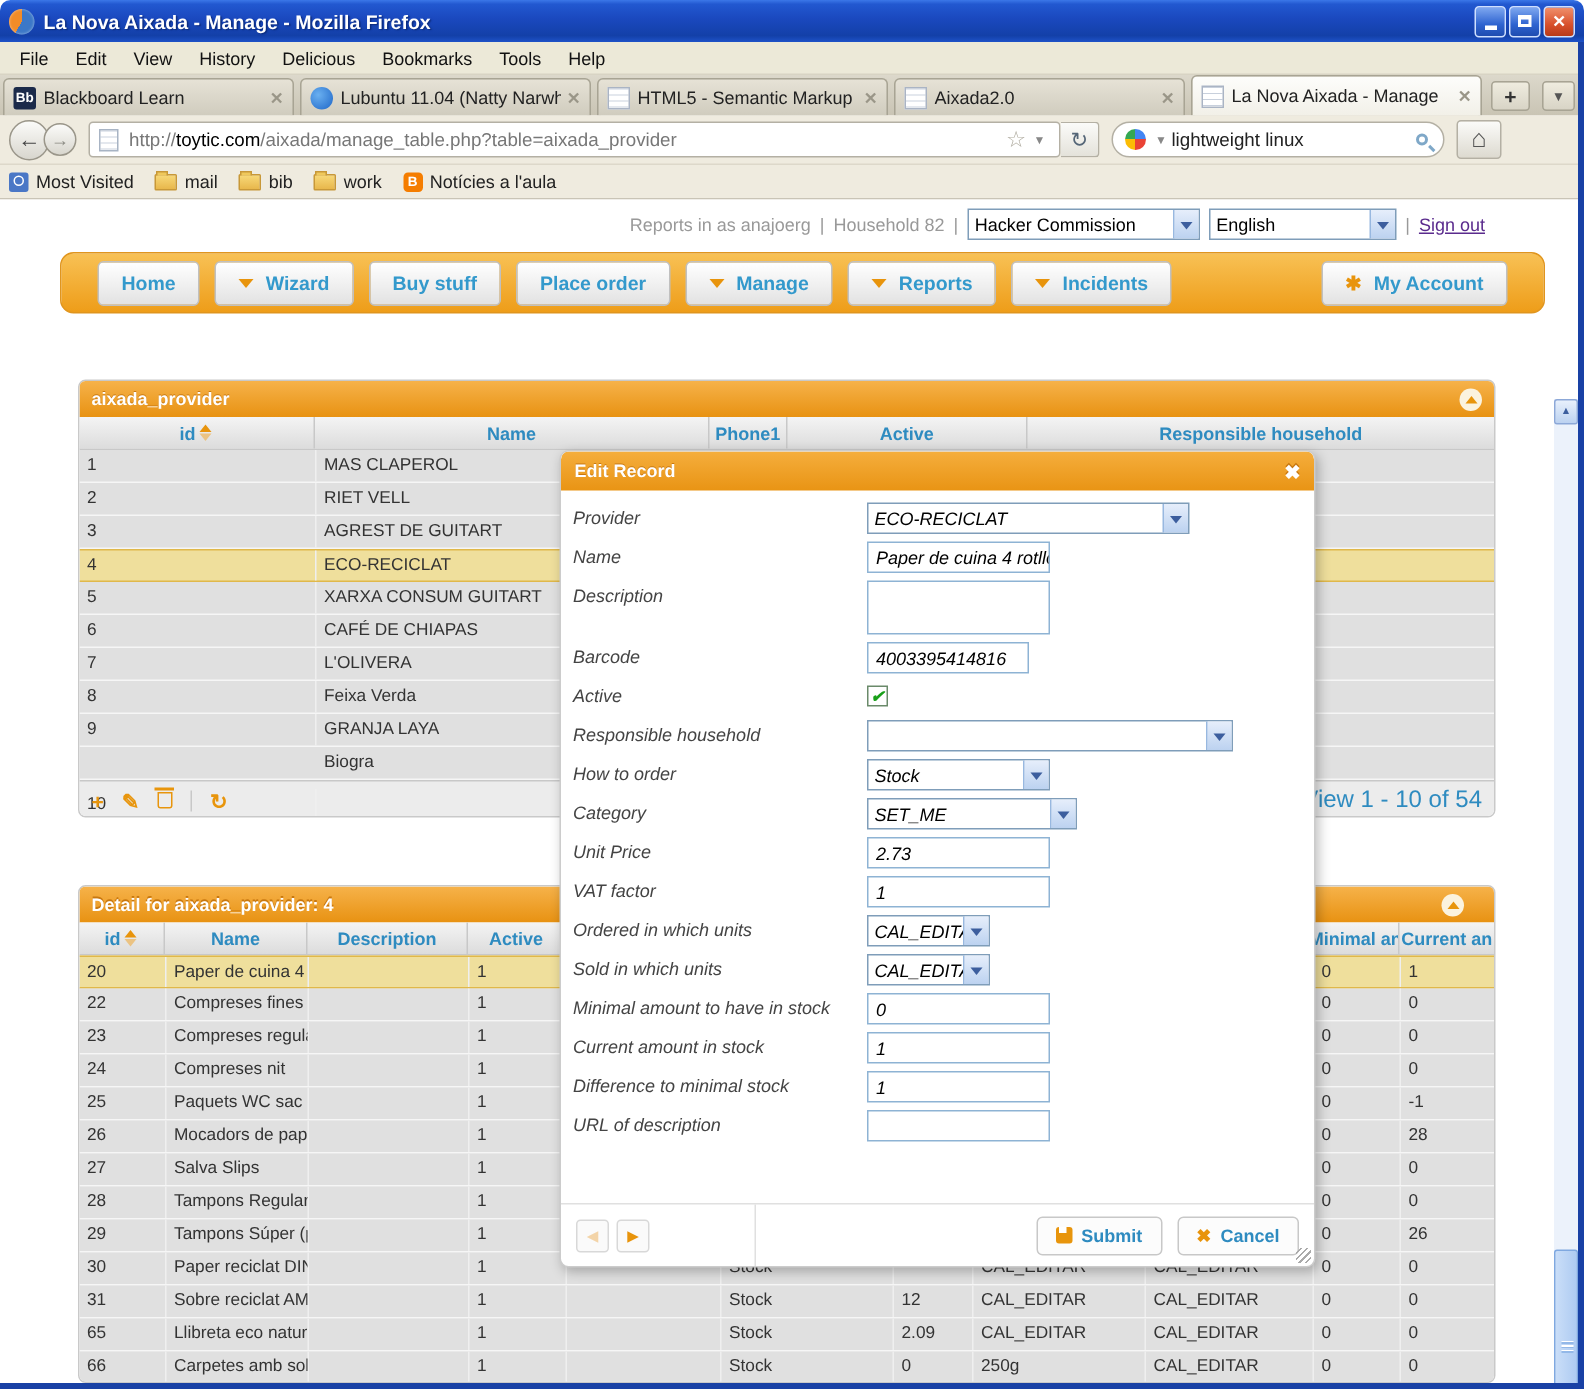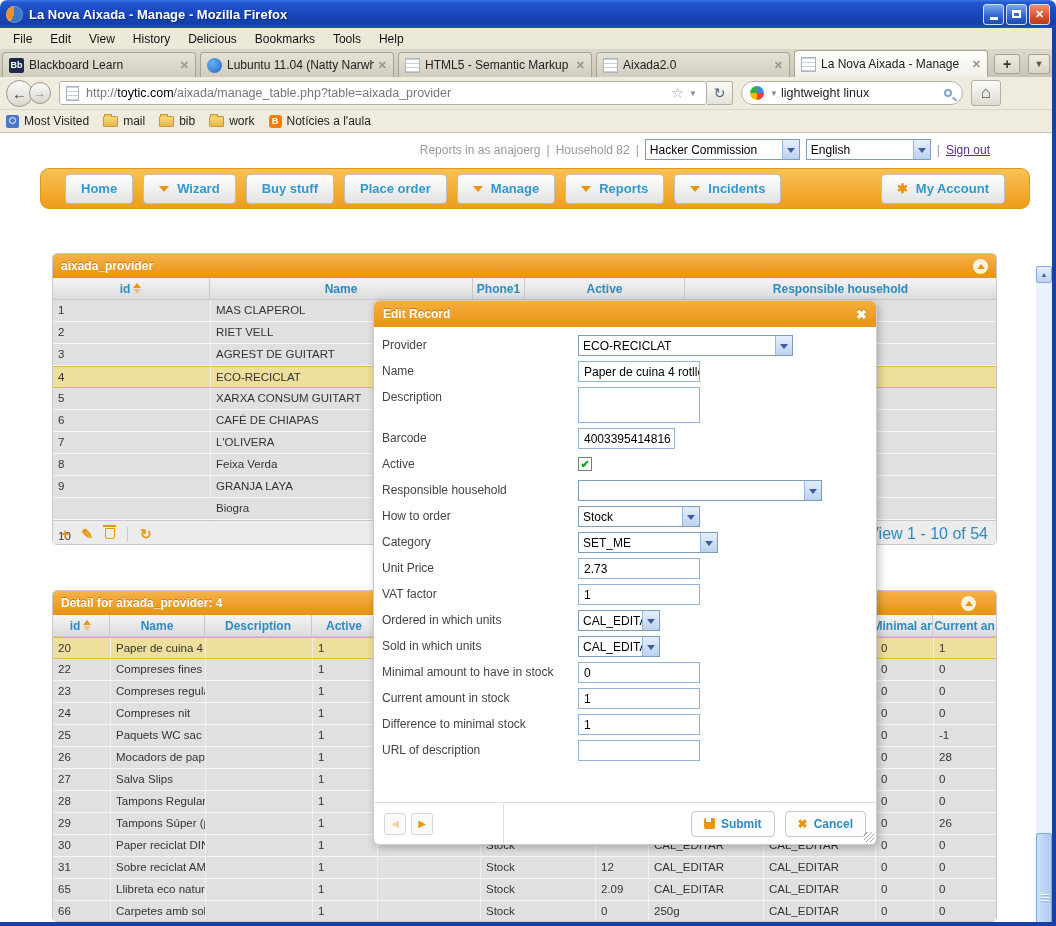--- a/index.html
+++ b/index.html
@@ -144,21 +144,21 @@
   .icon-trash::before { content:''; position:absolute; left:-3px; top:-4px; width:13px; height:2px; background:#E8950C; }
   .pager-text { margin-left:auto; color:#2E8BC0; font-size:16px; }
 
   
   .modal { position:absolute; left:373px; top:167px; width:504px; height:545px; background:#fff;
     border:1px solid #CCC; border-radius:6px; box-shadow:2px 3px 8px rgba(0,0,0,.25); z-index:10; overflow:hidden; }
   .modal-head { height:26px; background:linear-gradient(180deg,#F5AE3D,#E99414); border-radius:5px 5px 0 0;
     display:flex; align-items:center; padding:0 9px; color:#fff; font-weight:bold; font-size:12px;
     text-shadow:0 -1px 0 #C87810; }
   .modal-close { margin-left:auto; color:#fff; font-weight:bold; font-size:13px; }
-  .modal-body { position:absolute; left:0; top:26px; right:0; bottom:42px; padding:8px 20px 0 8px; overflow:hidden; }
+  .modal-body { position:absolute; left:0; top:26px; right:0; bottom:42px; padding:8px 20px 0 8px; overflow:hidden;font-style:italic; }
   .f-row { display:flex; align-items:flex-start; margin-bottom:5px; min-height:21px; }
   .f-label { width:196px; font-size:12px; color:#444; padding-top:3px; flex:none; }
   .xp-input { height:21px; border:1px solid #8EB3D4; font-size:12px; color:#000; padding:0 5px;
     font-family:"Liberation Sans",sans-serif; }
   .xp-check { width:14px; height:14px; border:1px solid #6A8A6A; background:#fff; display:flex;
     align-items:center; justify-content:center; font-size:11px; color:#18A018; font-weight:bold; margin-top:3px; }
   .modal-footer { position:absolute; left:0; bottom:0; width:100%; height:42px; border-top:1px solid #E0E0E0;
     display:flex; align-items:center; padding:0 10px; }
   .pager-zone { width:120px; height:100%; border-right:1px solid #E0E0E0; display:flex; align-items:center; gap:5px; }
   .pg-btn { width:22px; height:22px; border:1px solid #D8D8D8; border-radius:3px; background:#FAFAFA;
@@ -684,21 +684,21 @@
           <div class="f-row">
             <div class="f-label">Name</div>
             <span class="xp-input" style="width: 122px; display: inline-block; overflow: hidden; white-space: nowrap; padding-top: 3px;">Paper de cuina 4 rotllo</span>
           </div>
           <div class="f-row">
             <div class="f-label">Description</div>
             <span class="xp-input" style="width: 122px; display: inline-block; overflow: hidden; white-space: nowrap; padding-top: 3px; height: 36px;"></span>
           </div>
           <div class="f-row">
             <div class="f-label">Barcode</div>
-            <span class="xp-input" style="width: 97px; display: inline-block; overflow: hidden; white-space: nowrap; padding-top: 3px;">4003395414816</span>
+            <span class="xp-input" style="width: 108px; display: inline-block; overflow: hidden; white-space: nowrap; padding-top: 3px;">4003395414816</span>
           </div>
           <div class="f-row">
             <div class="f-label">Active</div>
             <span class="xp-check">✔</span>
           </div>
           <div class="f-row">
             <div class="f-label">Responsible household</div>
             <span class="xp-select" style="width: 244px;">
               <span class="val"></span>
               <span class="xp-arrow"></span>

